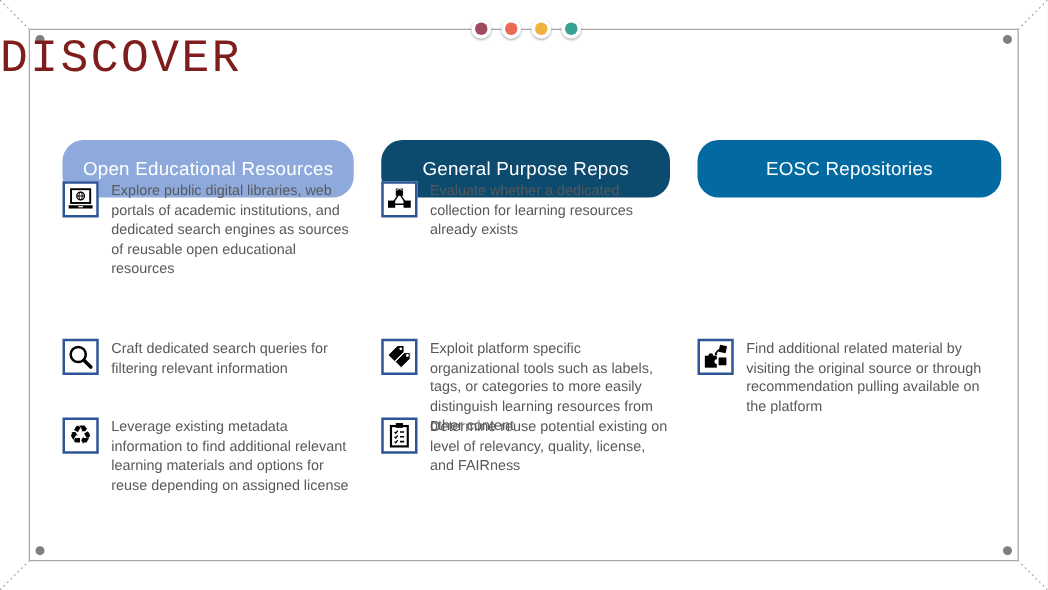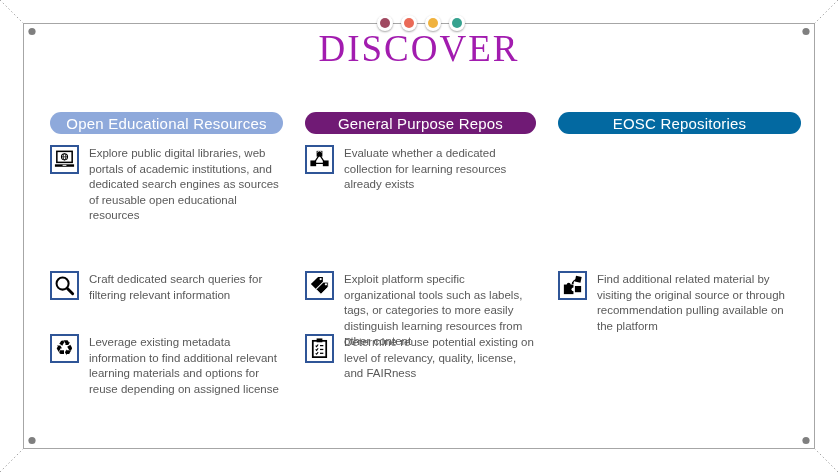--- a/index.html
+++ b/index.html
@@ -5,40 +5,40 @@
   * { margin:0; padding:0; box-sizing:border-box; }
   body { background:#e9e9e9; font-family:"Liberation Sans", sans-serif; }
   .canvas {
     position:relative; width:838px; height:472px; background:#ffffff;
     overflow:hidden;
   }
   .frame-svg { position:absolute; left:0; top:0; pointer-events:none; }
 
   .title {
     position:absolute; top:27px; left:0; width:100%;
-    text-align:center; font-size:37px; font-weight:300;
-    color:#a21caf; letter-spacing:2px;
-    font-family:Liberation Serif, serif;
+    text-align:left; font-size:37px; font-weight:300;
+    color:#7f1d1d; letter-spacing:2px;
+    font-family:Liberation Mono, monospace;
   }
 
   .top-dots { position:absolute; top:15px; left:377px; display:flex; gap:8px; }
   .dot-badge {
     width:16px; height:16px; border-radius:50%; background:#ffffff;
     box-shadow:0 1px 2px rgba(0,0,0,.35);
     display:flex; align-items:center; justify-content:center;
   }
   .dot-badge .dot { width:10px; height:10px; border-radius:50%; }
 
   .col { position:absolute; top:112px; height:340px; }
   .col-1 { left:50px;  width:233px; }
   .col-2 { left:305px; width:231px; }
   .col-3 { left:558px; width:243px; }
 
   .pill {
-    height:22px; border-radius:17px;
+    height:46px; border-radius:17px;
     display:flex; align-items:center; justify-content:center;
     color:#ffffff; font-size:15px; letter-spacing:.2px;
   }
 
   .item { position:absolute; left:0; display:flex; gap:10px; align-items:flex-start; }
   .item-1 { top:33px; } .item-2 { top:136px;margin-top:23px; } .item-3 { top:222px; }
 
   .icon-box {
     flex:0 0 auto; width:29px; height:29px; background:#ffffff;
     border:2px solid #2f5597; display:flex; align-items:center; justify-content:center;
@@ -114,21 +114,21 @@
 
     <div class="item item-3">
       <div class="icon-box">
         <span class="glyph">♻</span>
       </div>
       <div class="item-text">Leverage existing metadata information to find additional relevant learning materials and options for reuse depending on assigned license</div>
     </div>
   </div>
 
   <div class="col col-2">
-    <div class="pill" style="background-color: #701a75;">General Purpose Repos</div>
+    <div class="pill" style="background-color: #0c4a6e;">General Purpose Repos</div>
 
     <div class="item item-1">
       <div class="icon-box">
         <svg width="23" height="23" viewBox="0 0 24 24">
           <path d="M12 7 L6 16 M12 7 L18 16 M6 16 H18" stroke="#000" stroke-width="1.3" fill="none"></path>
           <rect x="9" y="3" width="6" height="6" fill="#000"></rect>
           <rect x="2.5" y="13" width="6" height="6" fill="#000"></rect>
           <rect x="15.5" y="13" width="6" height="6" fill="#000"></rect>
           <path d="M9.4 4.5 l2.6 -1.4 l2.6 1.4" stroke="#fff" stroke-width="0.7" fill="none"></path>
         </svg>

